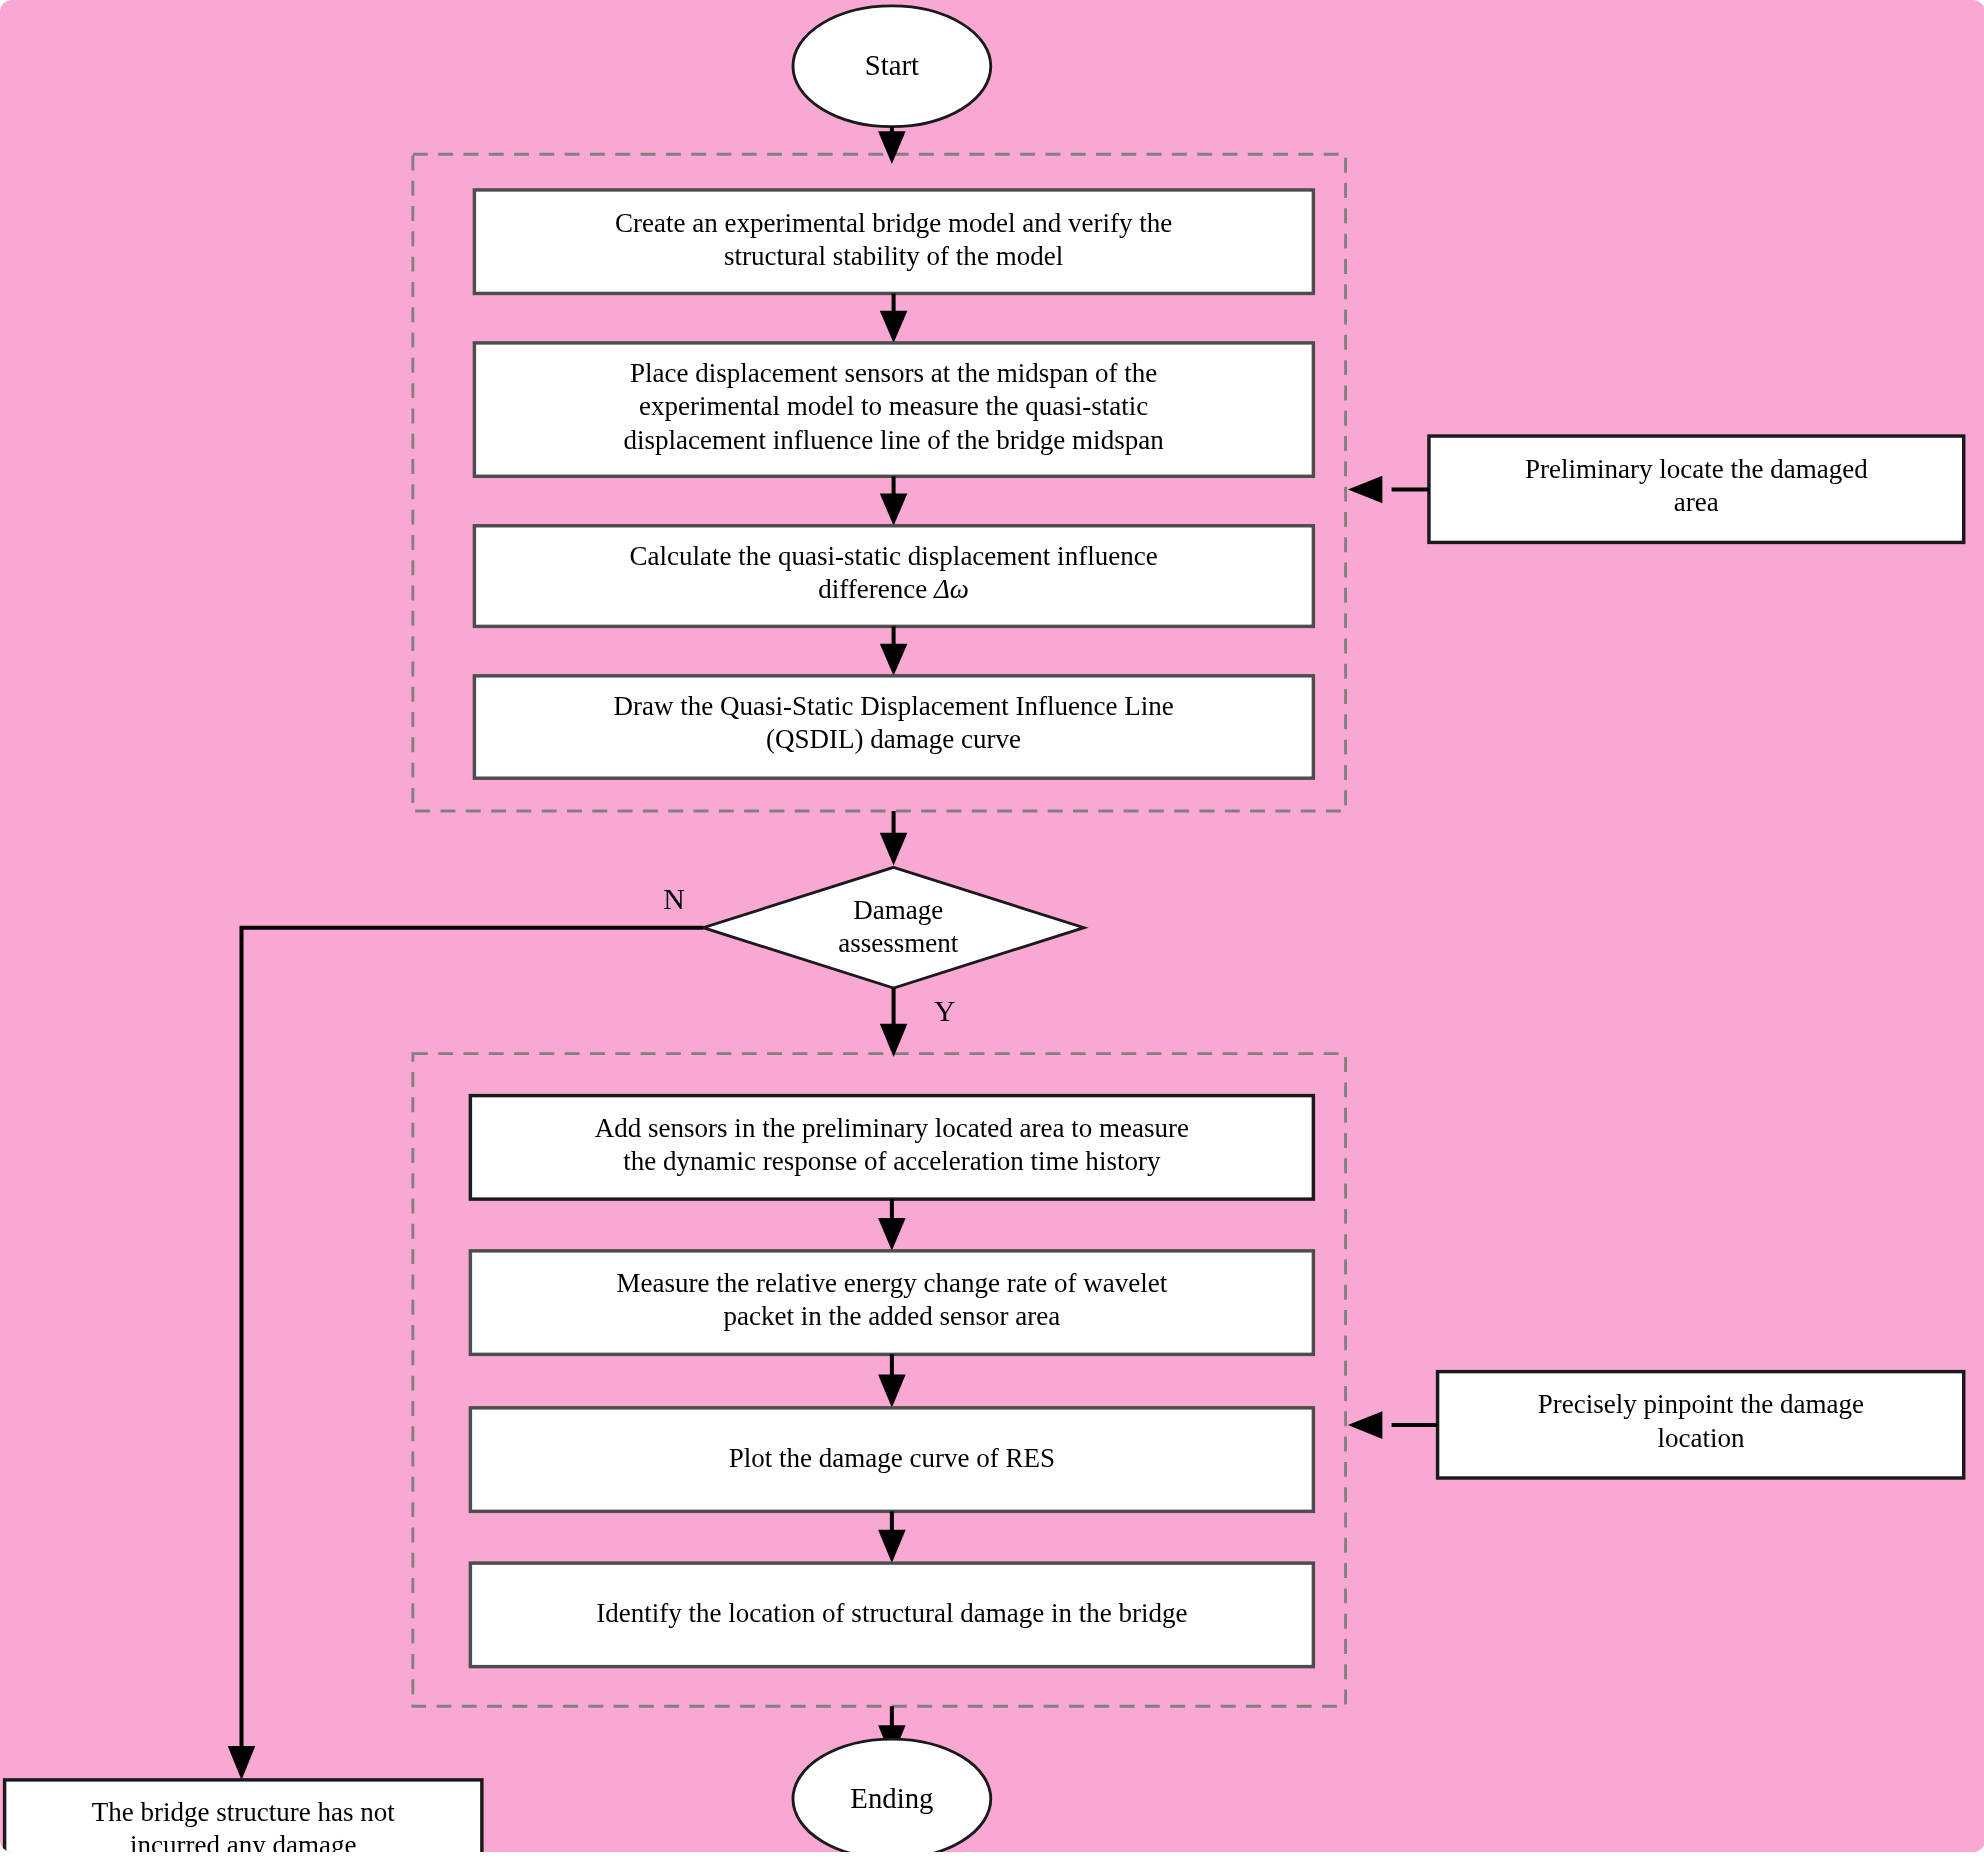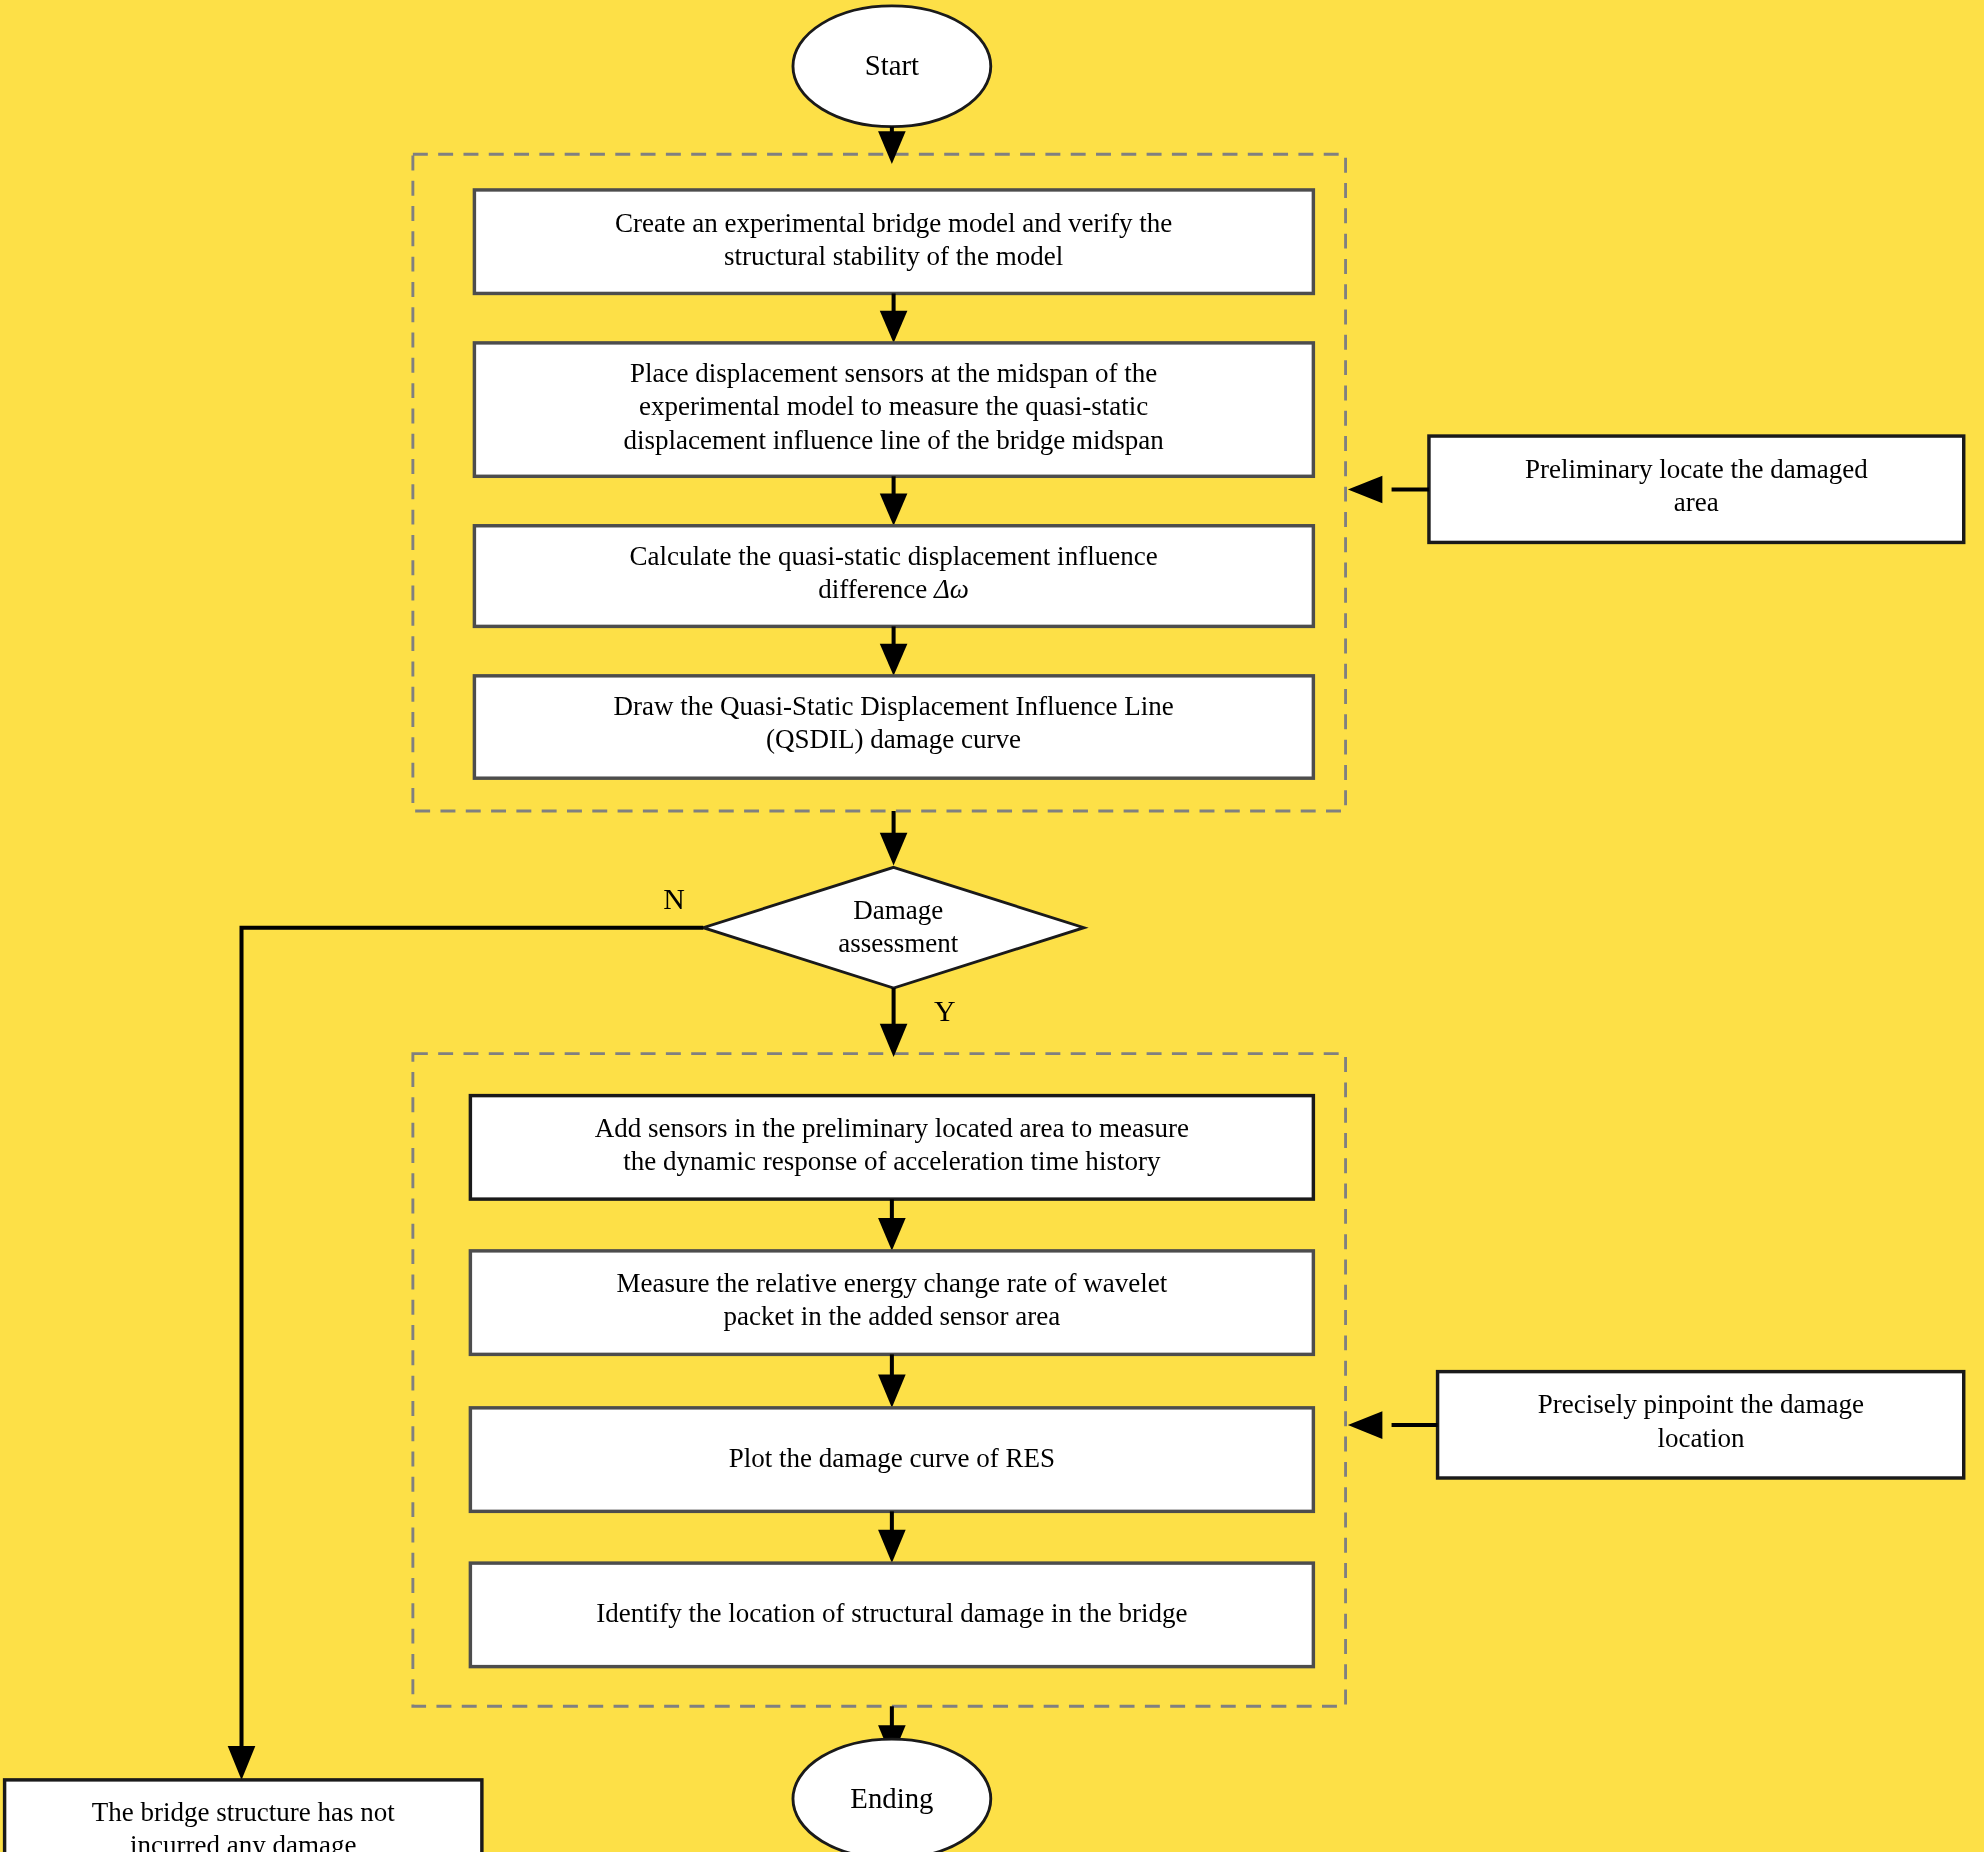--- a/index.html
+++ b/index.html
@@ -4,23 +4,24 @@
 <style>
   html, body {
     margin: 0;
     padding: 0;
     background: #ffffff;
   }
   #page {
     position: relative;
     width: 1985px;
     height: 1852px;
-    background: #fde047;
+    background: #f9a8d4;
     font-family: "Liberation Serif", "DejaVu Serif", serif;
     overflow: hidden;
+    border-radius: 12px;
   }
   svg.flow {
     position: absolute;
     left: 0;
     top: 0;
     width: 1985px;
     height: 1860px;
     display: block;
   }
   .dashed-group {

